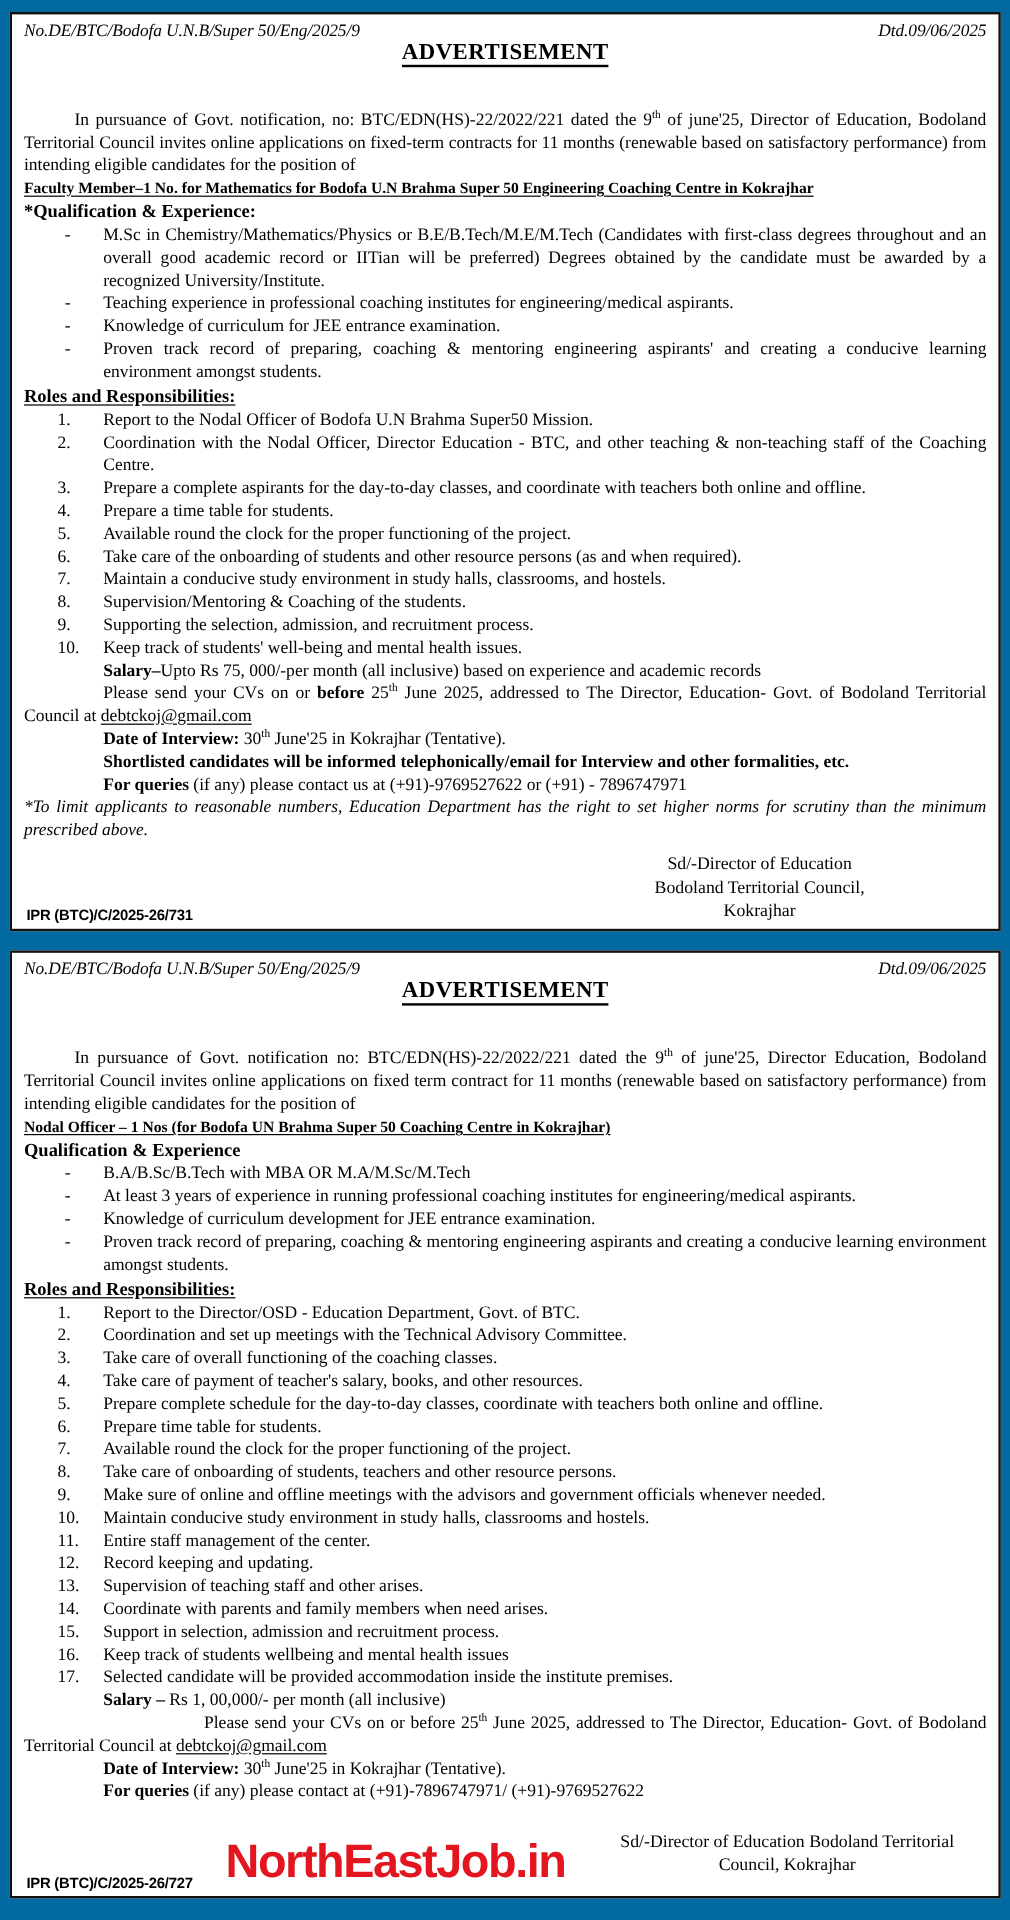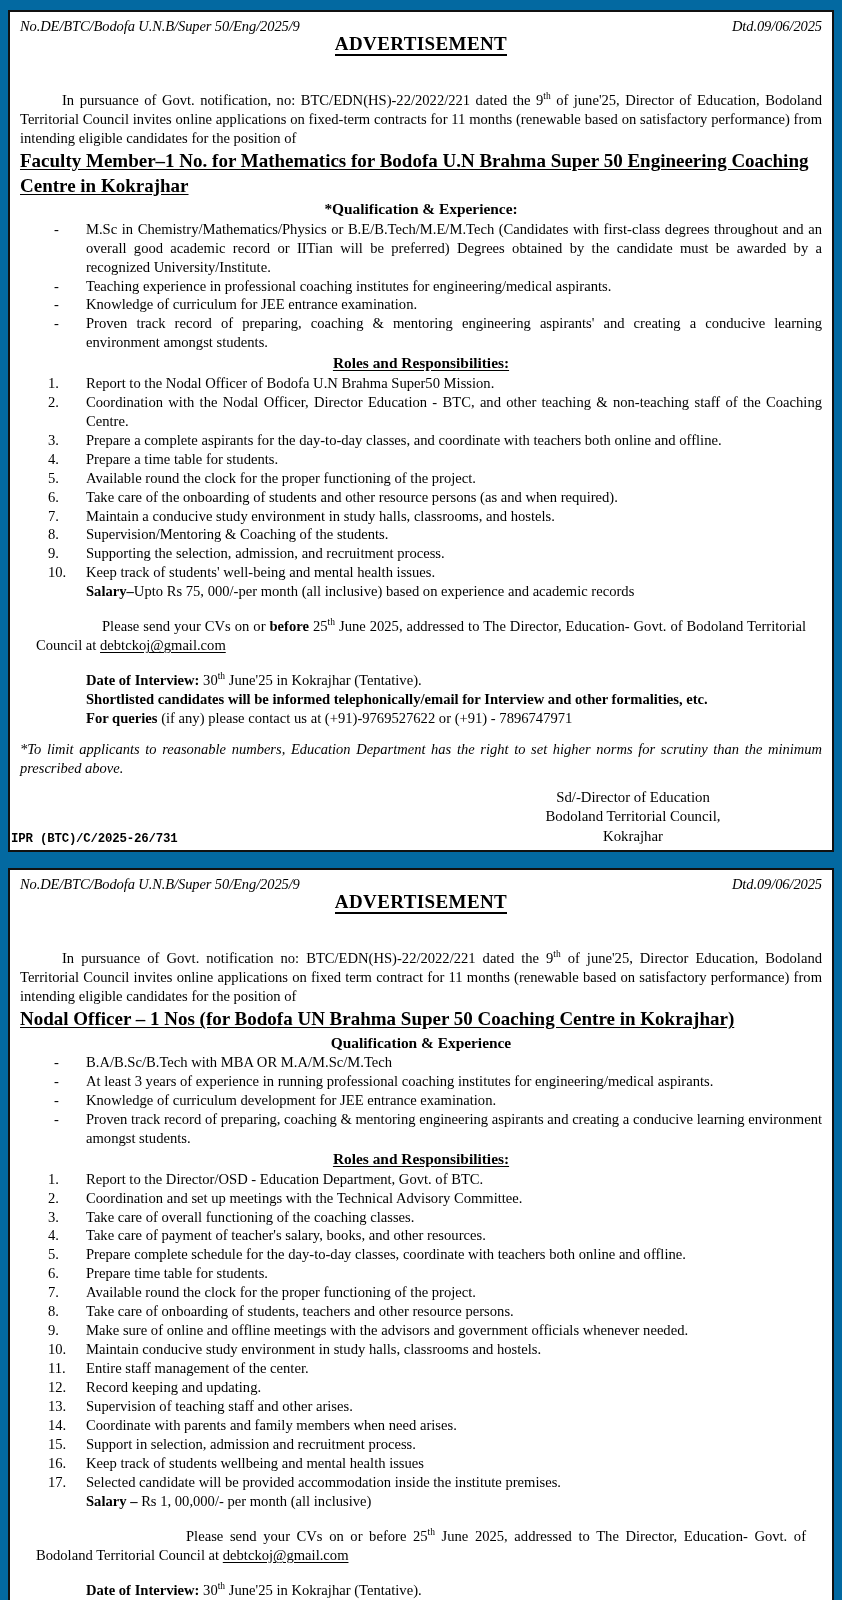--- a/index.html
+++ b/index.html
@@ -58,33 +58,32 @@
     font-size: 14.6px;
     line-height: 1.30;
     text-align: justify;
     text-justify: inter-word;
     margin: 0 0 0 0;
   }
   .para.indent { text-indent: 42px; margin-top: 36px; }
 
   .position-line {
     font-weight: bold;
-    font-size: 19px;
+    font-size: 13px;
     text-decoration: underline;
     text-underline-offset: 2px;
     line-height: 1.30;
     margin-top: 1px;
   }
 
   .section-head {
     font-weight: bold;
     font-size: 15.4px;
     line-height: 1.32;
     margin-top: 1px;
-    text-align: center;
   }
   .section-head.underlined {
     text-decoration: underline;
     text-underline-offset: 2px;
   }
 
   ul.dash-list {
     list-style: none;
     margin: 0;
     padding: 0 0 0 0;
@@ -133,57 +132,57 @@
     line-height: 1.30;
     padding-left: 66px;
     text-align: justify;
   }
   .tail-line b { font-weight: bold; }
 
   .cv-line {
     font-size: 14.6px;
     line-height: 1.30;
     text-align: justify;
-    margin: 16px;
+    margin: 0;
   }
   .cv-line .ind { padding-left: 66px; display: inline; }
 
   .email {
     text-decoration: underline;
     text-underline-offset: 2px;
   }
 
   sup { font-size: 9.5px; vertical-align: super; line-height: 0; }
 
   .note-italic {
     font-style: italic;
     font-size: 14.5px;
     line-height: 1.30;
     text-align: justify;
-    margin-top: 12px;
+    margin-top: 0px;
   }
 
   .sign-block {
     text-align: center;
     font-size: 14.8px;
     line-height: 1.32;
     margin-left: auto;
     width: 330px;
     margin-right: 24px;
     margin-top: 10px;
   }
   .sign-block .ln1 { display: block; }
   .sign-block .ln2 { display: block; }
   .sign-block .ln3 { display: block; }
 
   .ipr {
     position: absolute;
-    left: 1px;
+    left: 12px;
     bottom: 4px;
-    font-family: Liberation Mono, monospace;
+    font-family: Liberation Sans, sans-serif;
     font-weight: bold;
     font-size: 12.4px;
     letter-spacing: -0.2px;
   }
 
   .footer-area {
     position: relative;
     min-height: 62px;
     margin-top: 4px;
   }

